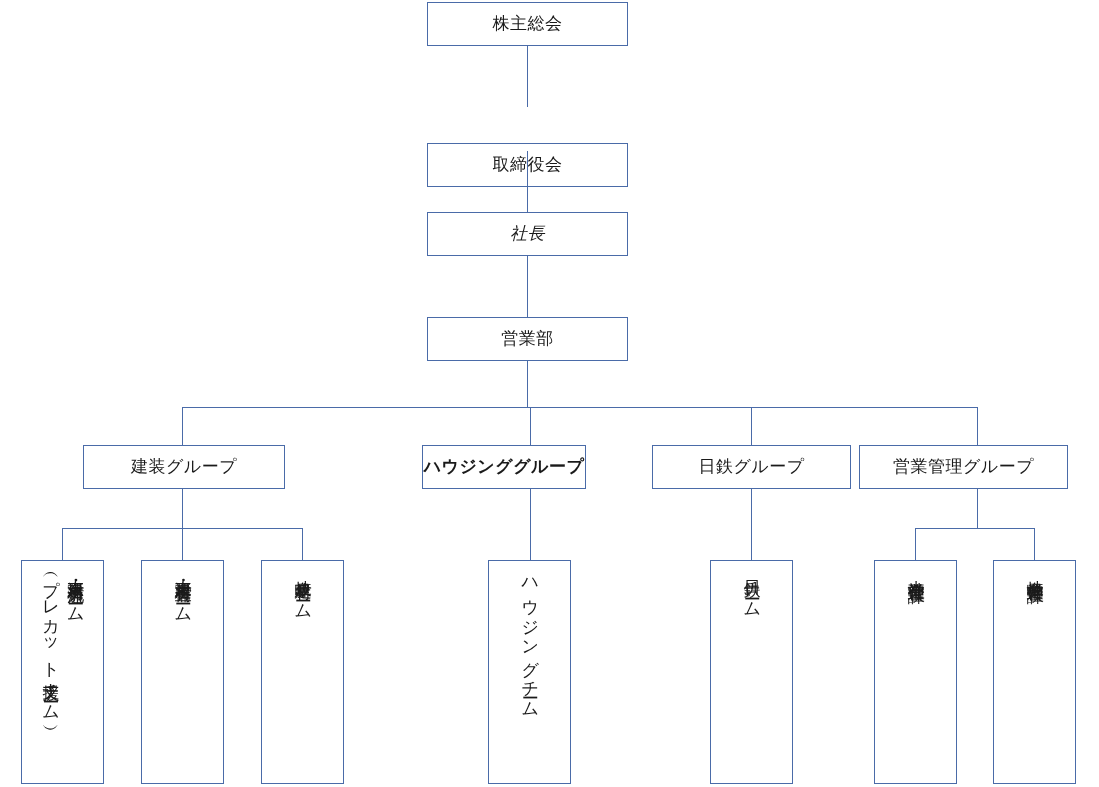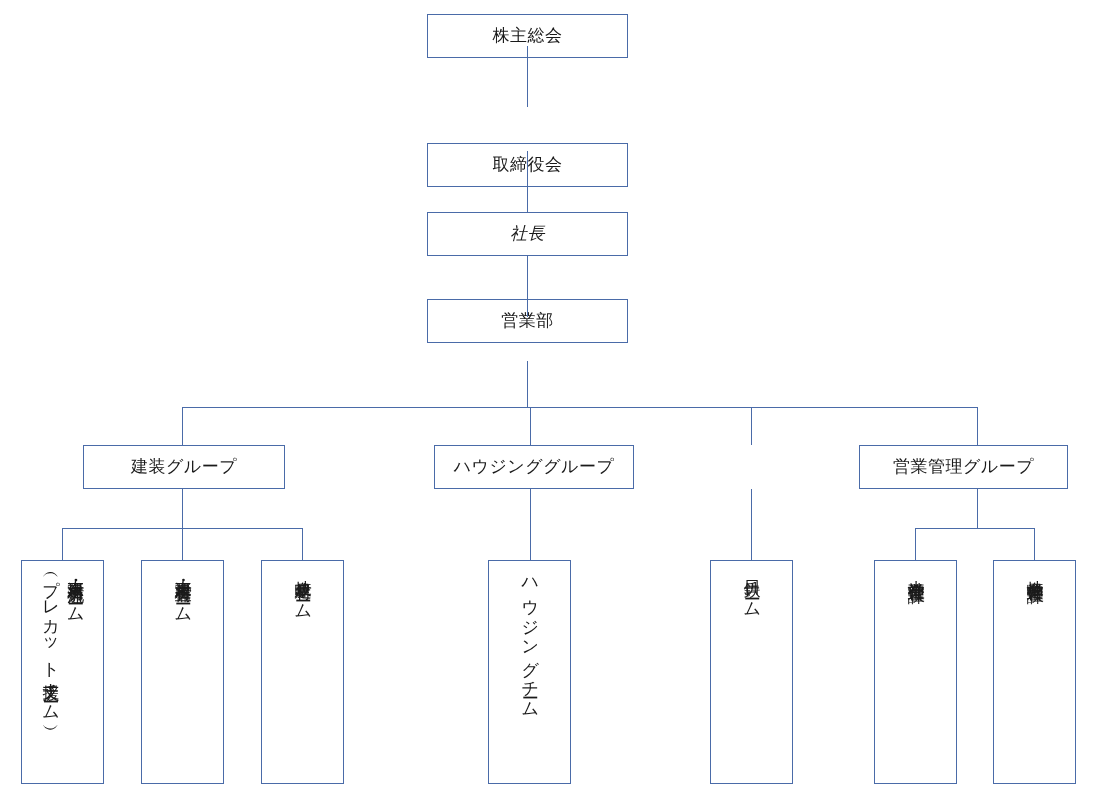--- a/index.html
+++ b/index.html
@@ -73,56 +73,59 @@
     background: #4a6ba8;
   }
   .conn.v { width: 1px; }
   .conn.h { height: 1px; }
 </style>
 </head>
 <body>
 
 <div id="chart-root">
 
-  <div class="node top" style="top:14px;">
+  <div class="node top" style="top:2px;">
     <span class="label">株主総会</span>
   </div>
 
   <div class="node top" style="top:107px;margin-top:36px;">
     <span class="label">取締役会</span>
   </div>
 
   <div class="node top" style="top:212px;font-style:italic;">
     <span class="label">社長</span>
   </div>
 
-  <div class="node top" style="top:299px;">
+  <div class="node top" style="top:317px;">
     <span class="label">営業部</span>
   </div>
 
   <div class="conn v" style="left:527px; top:46px;  height:61px;"></div>
   <div class="conn v" style="left:527px; top:151px; height:61px;"></div>
   <div class="conn v" style="left:527px; top:256px; height:61px;"></div>
   <div class="conn v" style="left:527px; top:361px; height:47px;"></div>
 
   <div class="conn h" style="left:182px; top:407px; width:796px;"></div>
 
   <div class="conn v" style="left:182px; top:407px; height:38px;"></div>
   <div class="conn v" style="left:530px; top:407px; height:38px;"></div>
   <div class="conn v" style="left:751px; top:407px; height:38px;"></div>
   <div class="conn v" style="left:977px; top:407px; height:38px;"></div>
 
   <div class="node group" style="left:83px; width:202px;">
     <span class="label">建装グループ</span>
   </div>
 
-  <div class="node group" style="left:434px; width:200px;">
+  <div class="node group" style="left:422px; width:164px;font-weight:bold;">
     <span class="label">ハウジンググループ</span>
   </div>
 
+  <div class="node group" style="left:652px; width:199px;">
+    <span class="label">日鉄グループ</span>
+  </div>
 
   <div class="node group" style="left:859px; width:209px;">
     <span class="label">営業管理グループ</span>
   </div>
 
   <div class="conn v" style="left:182px; top:489px; height:39px;"></div>
   <div class="conn h" style="left:62px; top:528px; width:241px;"></div>
   <div class="conn v" style="left:62px;  top:528px; height:32px;"></div>
   <div class="conn v" style="left:182px; top:528px; height:32px;"></div>
   <div class="conn v" style="left:302px; top:528px; height:32px;"></div>

